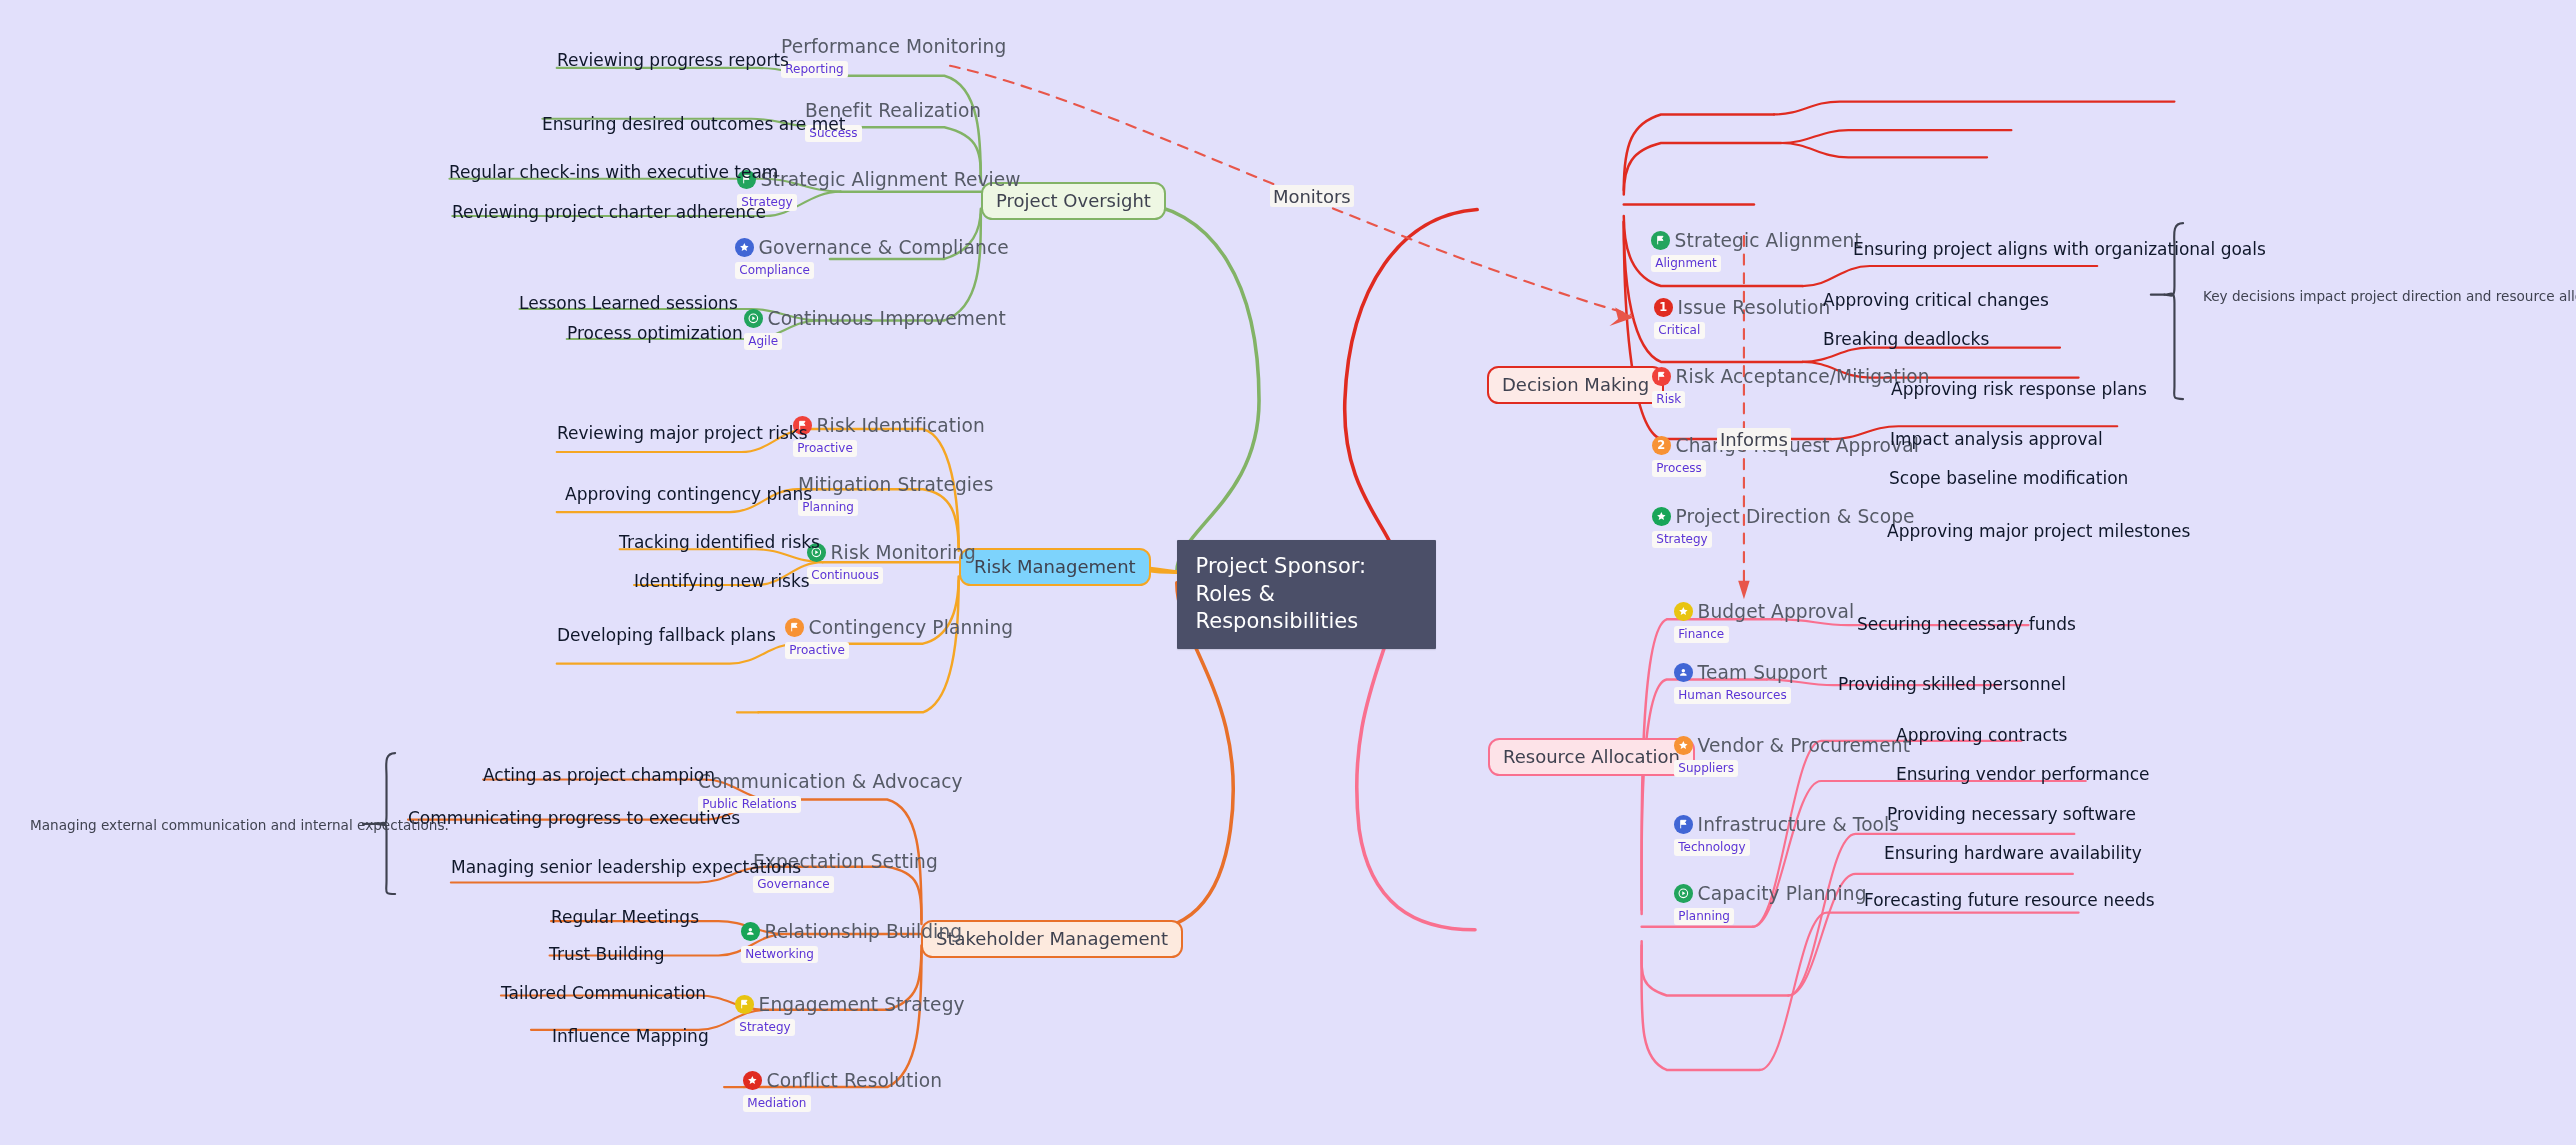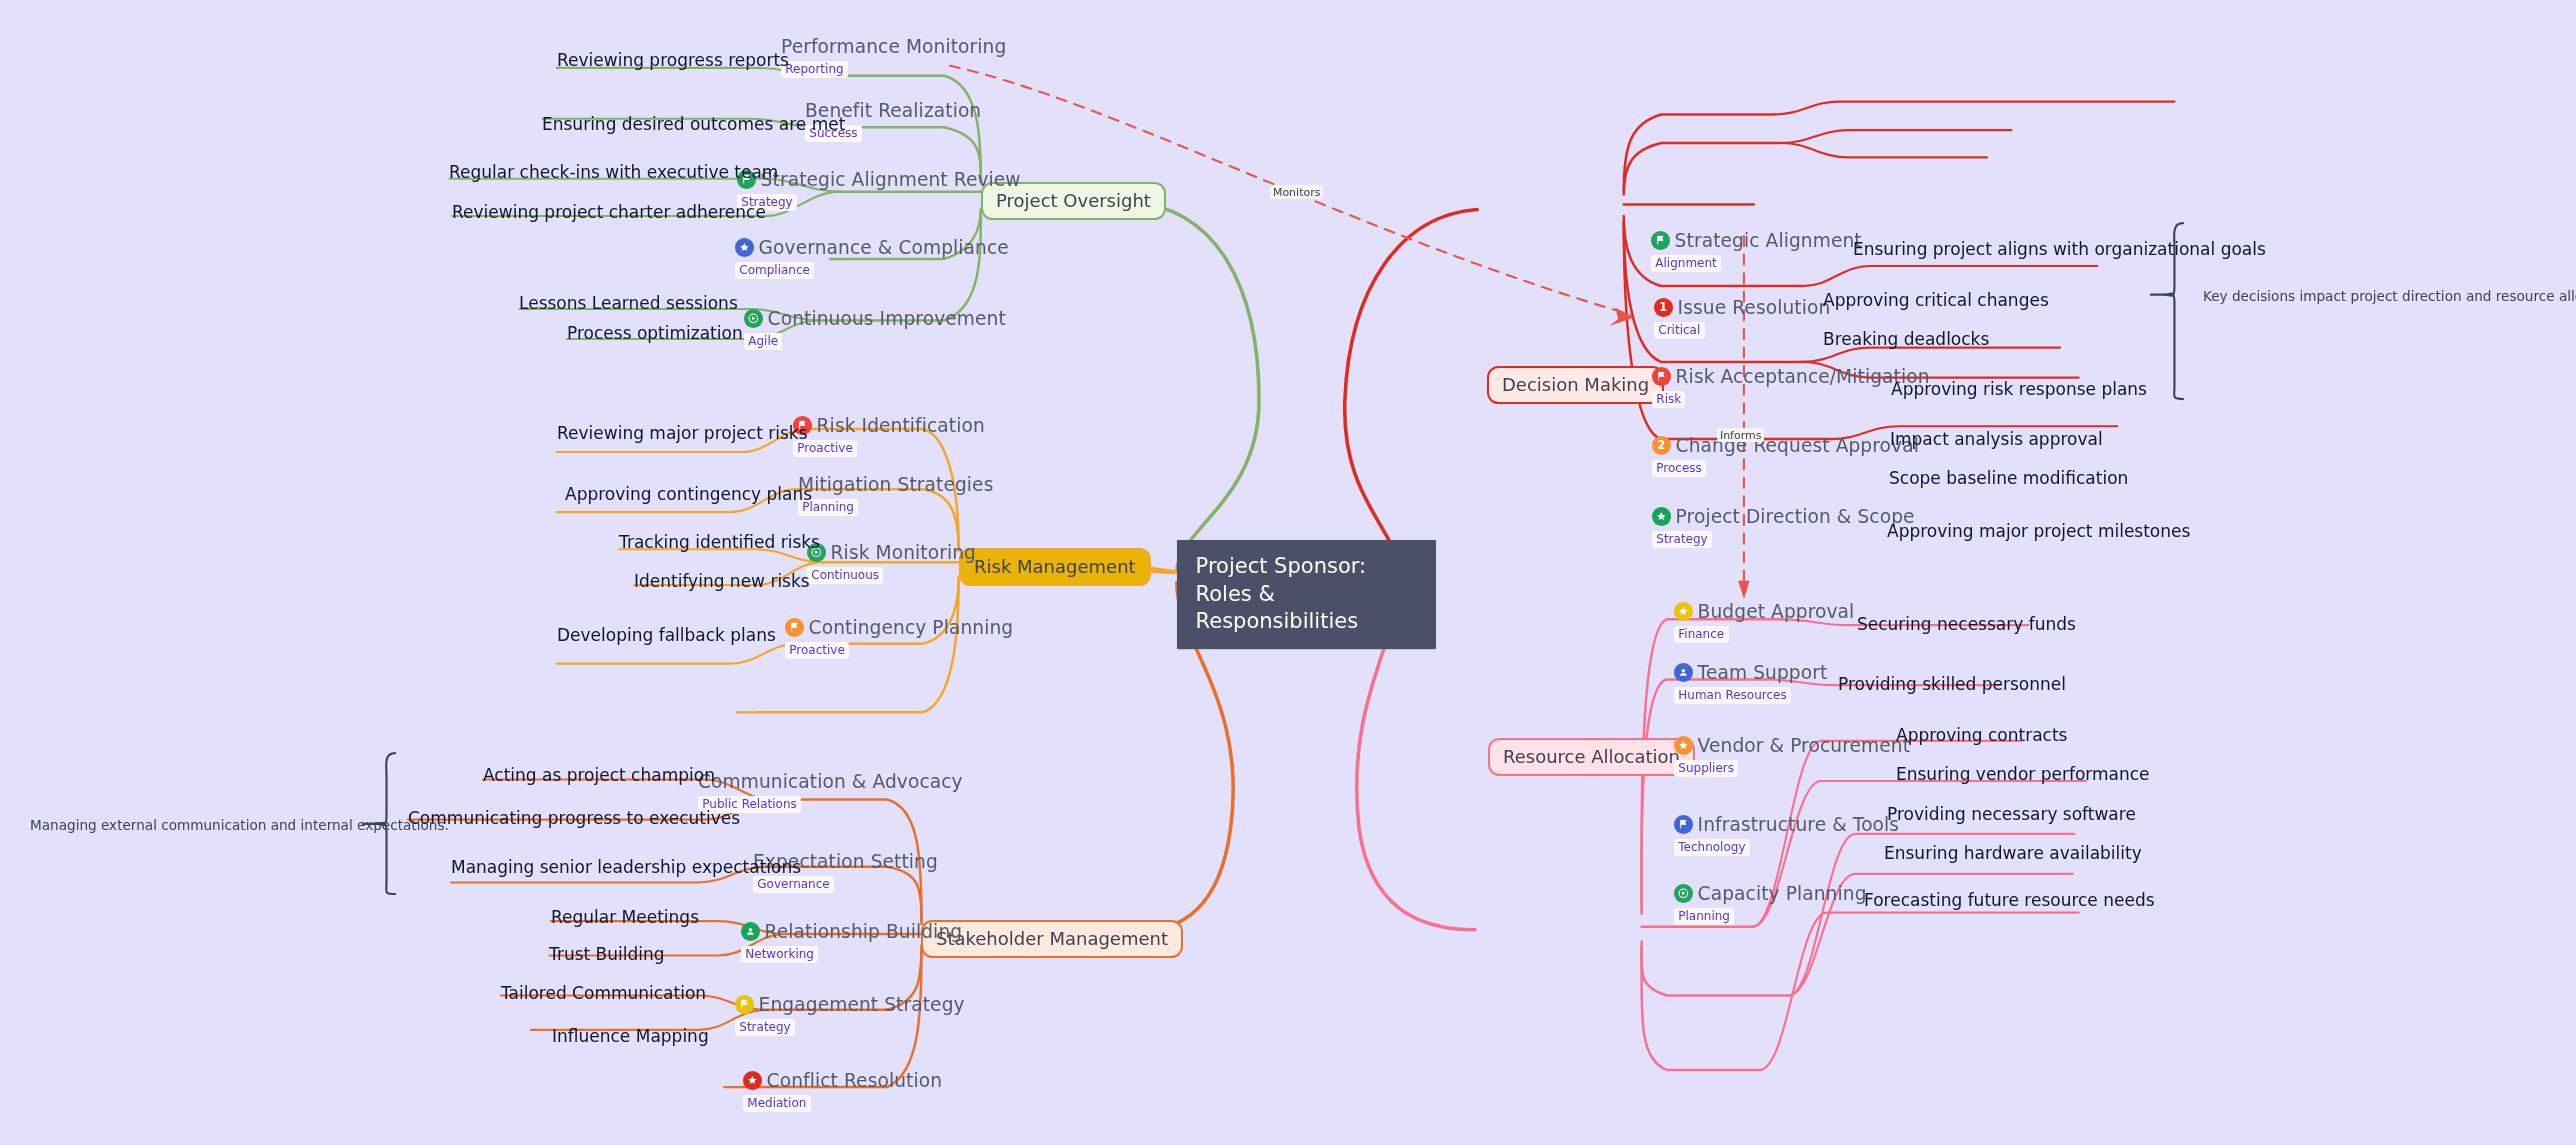--- a/index.html
+++ b/index.html
@@ -73,21 +73,21 @@
     width:18.6px;height:18.6px;border-radius:50%;
     display:inline-flex;align-items:center;justify-content:center;
     flex:0 0 auto;
     color:#fff;font-size:11.4px;font-weight:bold;line-height:1;
   }
   .ic svg{display:block;}
 
   
   .rel-label{
     position:absolute;
-    font-size:11px;
+    font-size:18px;
     color:#3f4250;
     background:#f7f5f2;
     padding:0.7px 2.9px;
     border-radius:2.1px;
     white-space:nowrap;
   }
 
   
   .note{
     position:absolute;
@@ -206,21 +206,21 @@
                C540 1248 536 1250 552 1250" stroke="#3f4250" stroke-width="3" fill="none"></path>
       <path d="M526 1152 L507 1152" stroke="#3f4250" stroke-width="3"></path>
     </g>
   </svg>
 
   <div class="root" style="left:1177px;top:540px;width:222px;">Project Sponsor:
 Roles &amp; Responsibilities</div>
 
   <div class="branch" style="left:981px;top:182px;border-color:#82b366;background:#eef7e3;">Project Oversight</div>
 
-  <div class="branch" style="left:959px;top:548px;border-color:#f5a623;background:#eab308;">Risk Management</div>
+  <div class="branch" style="left:959px;top:548px;border-color:#f5a623;background:#7dd3fc;">Risk Management</div>
 
   <div class="branch" style="left:921px;top:920px;border-color:#e8702a;background:#fdeade;">Stakeholder Management</div>
 
   <div class="branch" style="left:1487px;top:366px;border-color:#e02b20;background:#fdeae7;">Decision Making</div>
 
   <div class="branch" style="left:1488px;top:738px;border-color:#f9708f;background:#fde3e8;">Resource Allocation</div>
 
   <div class="topic" style="left:781px;top:36px;">
     <div class="t-row">
         <span class="t-label">Performance Monitoring</span>

